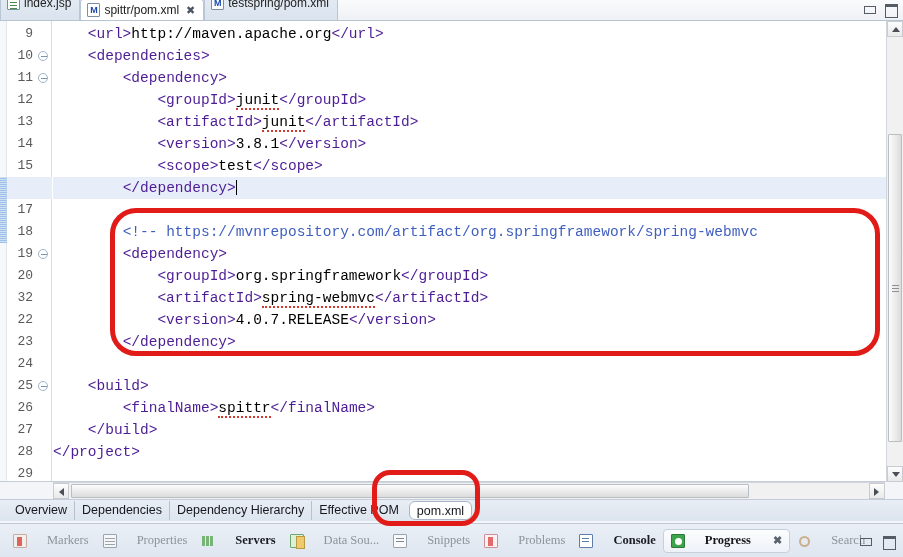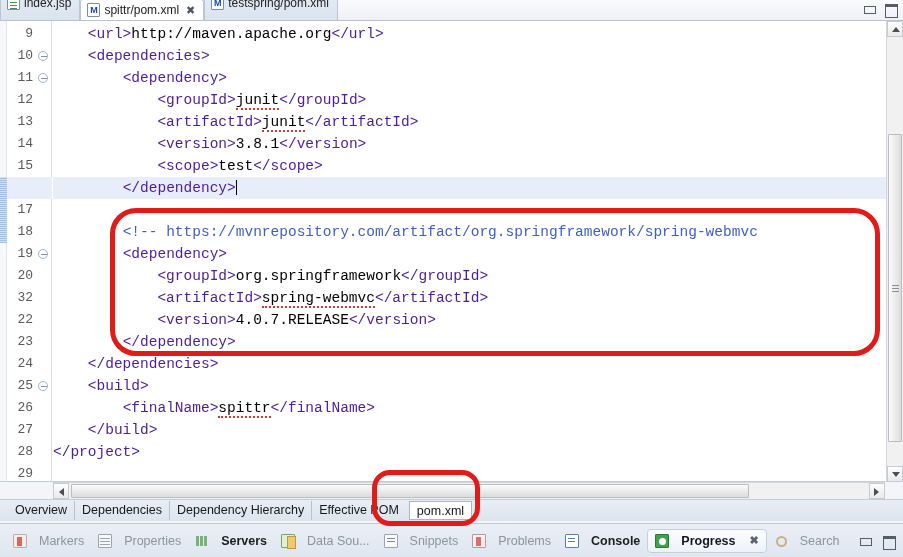--- a/index.html
+++ b/index.html
@@ -238,38 +238,39 @@
     height: 19px; line-height: 19px;
     padding: 0 7px;
     font-size: 12.5px; color: #15181c;
     border-left: 1px solid #b7c2d0;
     white-space: nowrap;
   }
   .ftab:first-child { border-left: none; }
   .ftab.active {
     background: #ffffff;
     border: 1px solid #aab6c6;
-    border-radius: 0;
+    border-radius: 6px;
     margin-left: 3px;
   }
 
   
   .viewbar {
     position: absolute; left: 0; top: 523px;
     width: 903px; height: 34px;
     background: linear-gradient(#eaeff6,#dfe6f0);
     border-top: 1px solid #bfc9d7;
     display: flex; align-items: center;
     padding-left: 6px;
   }
   .vtab {
-    display: flex; align-items: center; gap: 12px;
+    display: flex; align-items: center; gap: 20px;
     padding: 0 7px; height: 24px;
     font-size: 12.5px; color: #8d949d;
     white-space: nowrap;
+    font-family: Liberation Serif, serif;
   }
   .vtab.bold { color: #1a1d22; font-weight: bold; }
   .vtab.active {
     background: linear-gradient(#fcfdfe,#eef2f8);
     border: 1px solid #c6d0dd;
     border-radius: 4px;
     color: #15181c; font-weight: bold;
   }
   .vtab .vclose { font-size: 11px; color: #5b6370; margin-left: 2px; }
   .vicon {
@@ -422,21 +423,20 @@
         <div class="crow" style="top: 112px;">&nbsp;&nbsp;&nbsp;&nbsp;&nbsp;&nbsp;&nbsp;&nbsp;&nbsp;&nbsp;&nbsp;&nbsp;<span class="tag">&lt;version&gt;</span><span class="txt">3.8.1</span><span class="tag">&lt;/version&gt;</span></div>
         <div class="crow" style="top: 134px;">&nbsp;&nbsp;&nbsp;&nbsp;&nbsp;&nbsp;&nbsp;&nbsp;&nbsp;&nbsp;&nbsp;&nbsp;<span class="tag">&lt;scope&gt;</span><span class="txt">test</span><span class="tag">&lt;/scope&gt;</span></div>
         <div class="crow hl" style="top: 156px;">&nbsp;&nbsp;&nbsp;&nbsp;&nbsp;&nbsp;&nbsp;&nbsp;<span class="tag">&lt;/dependency&gt;</span><span class="caret"></span></div>
         <div class="crow" style="top: 178px;"></div>
         <div class="crow" style="top: 200px;">&nbsp;&nbsp;&nbsp;&nbsp;&nbsp;&nbsp;&nbsp;&nbsp;<span class="cmt">&lt;!-- https://mvnrepository.com/artifact/org.springframework/spring-webmvc</span></div>
         <div class="crow" style="top: 222px;">&nbsp;&nbsp;&nbsp;&nbsp;&nbsp;&nbsp;&nbsp;&nbsp;<span class="tag">&lt;dependency&gt;</span></div>
         <div class="crow" style="top: 244px;">&nbsp;&nbsp;&nbsp;&nbsp;&nbsp;&nbsp;&nbsp;&nbsp;&nbsp;&nbsp;&nbsp;&nbsp;<span class="tag">&lt;groupId&gt;</span><span class="txt">org.springframework</span><span class="tag">&lt;/groupId&gt;</span></div>
         <div class="crow" style="top: 266px;">&nbsp;&nbsp;&nbsp;&nbsp;&nbsp;&nbsp;&nbsp;&nbsp;&nbsp;&nbsp;&nbsp;&nbsp;<span class="tag">&lt;artifactId&gt;</span><span class="txt spell">spring-webmvc</span><span class="tag">&lt;/artifactId&gt;</span></div>
         <div class="crow" style="top: 288px;">&nbsp;&nbsp;&nbsp;&nbsp;&nbsp;&nbsp;&nbsp;&nbsp;&nbsp;&nbsp;&nbsp;&nbsp;<span class="tag">&lt;version&gt;</span><span class="txt">4.0.7.RELEASE</span><span class="tag">&lt;/version&gt;</span></div>
         <div class="crow" style="top: 310px;">&nbsp;&nbsp;&nbsp;&nbsp;&nbsp;&nbsp;&nbsp;&nbsp;<span class="tag">&lt;/dependency&gt;</span></div>
-        <div class="crow" style="top: 332px;">&nbsp;&nbsp;&nbsp;&nbsp;<span class="tag">&lt;/dependencies&gt;</span></div>
         <div class="crow" style="top: 354px;">&nbsp;&nbsp;&nbsp;&nbsp;<span class="tag">&lt;build&gt;</span></div>
         <div class="crow" style="top: 376px;">&nbsp;&nbsp;&nbsp;&nbsp;&nbsp;&nbsp;&nbsp;&nbsp;<span class="tag">&lt;finalName&gt;</span><span class="txt spell">spittr</span><span class="tag">&lt;/finalName&gt;</span></div>
         <div class="crow" style="top: 398px;">&nbsp;&nbsp;&nbsp;&nbsp;<span class="tag">&lt;/build&gt;</span></div>
         <div class="crow" style="top: 420px;"><span class="tag">&lt;/project&gt;</span></div>
         <div class="crow" style="top: 442px;"></div>
       </div>
   </div>
 
   <div class="vscroll">
     <div class="vs-arrow up">

